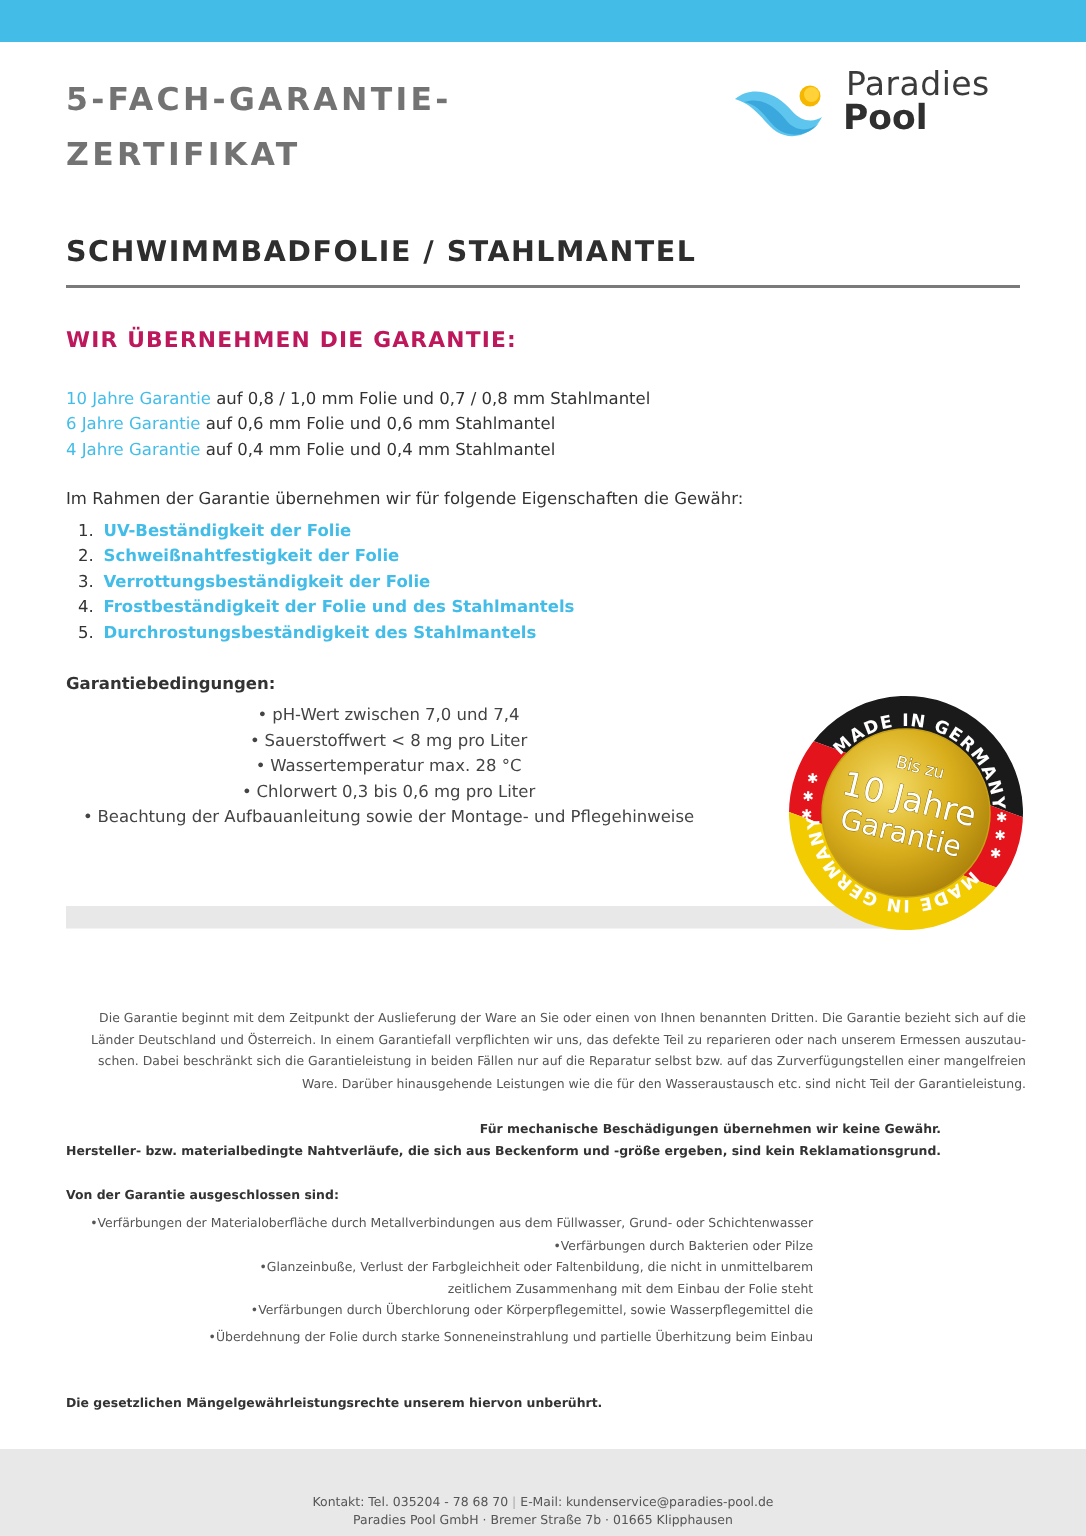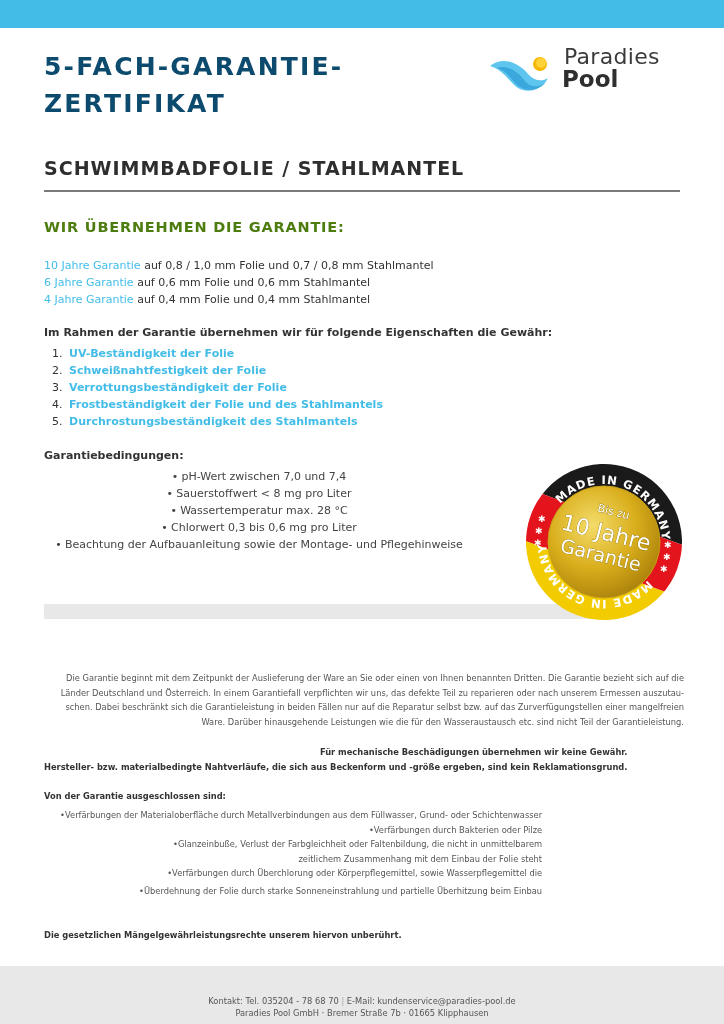--- a/index.html
+++ b/index.html
@@ -1,38 +1,38 @@
 <!DOCTYPE html>
 <html><head>
 <meta charset="utf-8">
 <style>
   * { margin: 0; padding: 0; box-sizing: border-box; }
   html, body { width: 724px; height: 1024px; background: #ffffff; overflow: hidden; }
   body { font-family: "DejaVu Sans", sans-serif; color: #333333; position: relative; }
 
   .topbar { position: absolute; left: 0; top: 0; width: 724px; height: 28px; background: #43bde8; }
 
-  .main-title { position: absolute; left: 44px; top: 48px; color: #0c4a6e; font-family: "DejaVu Sans", sans-serif; font-weight: bold; font-size: 25px; line-height: 37px; letter-spacing: 2.2px; }
+  .main-title { position: absolute; left: 44px; top: 48px; color: #737373; font-family: "DejaVu Sans", sans-serif; font-weight: bold; font-size: 21px; line-height: 37px; letter-spacing: 2.2px; }
   .main-title div { white-space: nowrap; }
 
   .logo { position: absolute; left: 488px; top: 44px; width: 200px; height: 60px; }
   .logo svg { position: absolute; left: 0; top: 4px; }
   .logo .logo-text1 { position: absolute; left: 76px; top: 0px; font-family: "DejaVu Sans", sans-serif; font-size: 22px; color: #3b3b3b; font-weight: normal; letter-spacing: 0.3px; }
   .logo .logo-text2 { position: absolute; left: 74px; top: 22px; font-family: "DejaVu Sans", sans-serif; font-size: 23px; color: #2f2f2f; font-weight: bold; }
 
   .subtitle { position: absolute; left: 44px; top: 157px; font-size: 19px; font-weight: bold; color: #2e2e2e; letter-spacing: 1px; white-space: nowrap; }
   .rule { position: absolute; left: 44px; top: 190px; width: 636px; height: 2px; background: #7a7a7a; }
 
-  .section-head { position: absolute; left: 44px; top: 219px; font-size: 14.5px; font-weight: bold; color: #4d7c0f; letter-spacing: 0.8px; white-space: nowrap; }
+  .section-head { position: absolute; left: 44px; top: 219px; font-size: 14.5px; font-weight: bold; color: #be185d; letter-spacing: 0.8px; white-space: nowrap; }
 
   .guarantee-lines { position: absolute; left: 44px; top: 257px; font-size: 11px; line-height: 17px; color: #333; }
   .guarantee-lines .hl { color: #43bde8; }
   .guarantee-lines div { white-space: nowrap; }
 
-  .props-intro { position: absolute; left: 44px; top: 326px; font-size: 11px; font-weight: bold; color: #333; white-space: nowrap; }
+  .props-intro { position: absolute; left: 44px; top: 326px; font-size: 11px; font-weight: normal; color: #333; white-space: nowrap; }
   .props-list { position: absolute; left: 52px; top: 345px; font-size: 11px; line-height: 17px; }
   .props-list .row { white-space: nowrap; }
   .props-list .num { display: inline-block; width: 17px; color: #333; }
   .props-list .txt { color: #43bde8; font-weight: bold; }
 
   .cond-head { position: absolute; left: 44px; top: 449px; font-size: 11px; font-weight: bold; color: #333; }
   .cond-list { position: absolute; left: 52px; top: 468px; font-size: 11px; line-height: 17px; color: #444; }
   .cond-list .row { white-space: nowrap; text-align: center; }
   .bullet { display: inline-block; width: 13px; }
 

